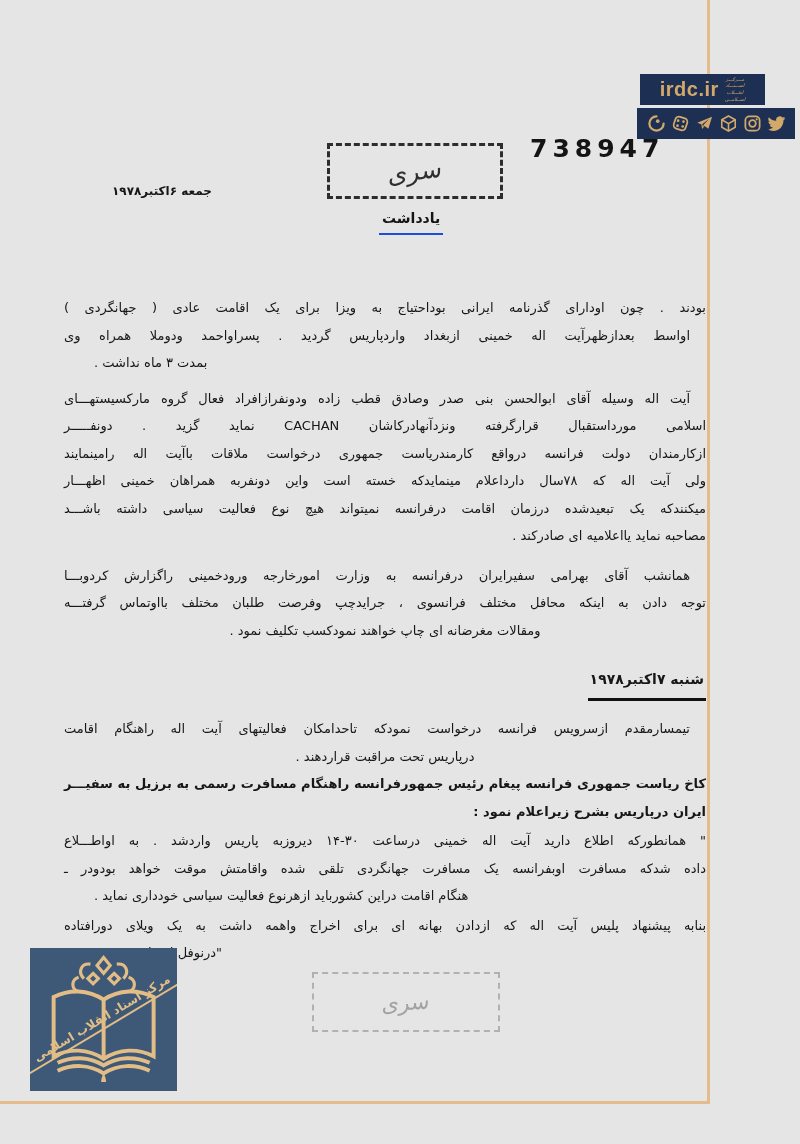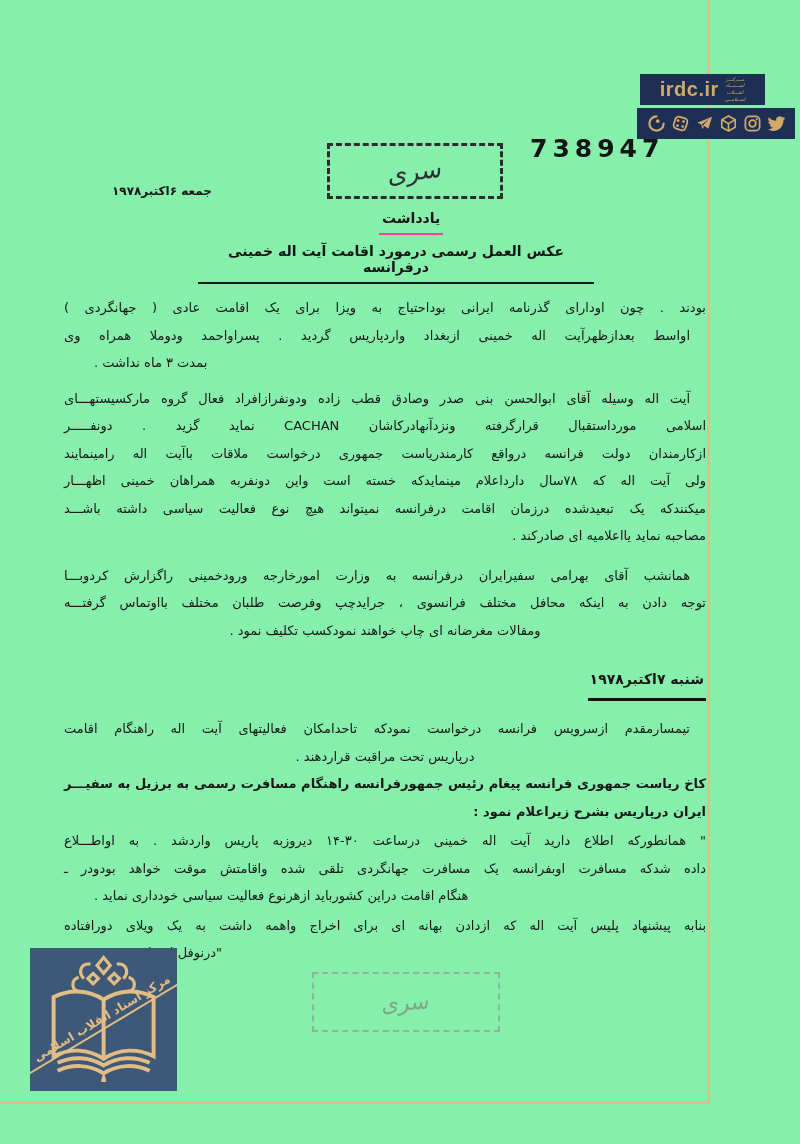--- a/index.html
+++ b/index.html
@@ -1,17 +1,17 @@
 <!DOCTYPE html>
 <html lang="fa"><head>
 <meta charset="utf-8">
 <style>
   html,body{margin:0;padding:0;}
   body{width:800px;height:1144px;background:#fffdf9;font-family:"DejaVu Sans",sans-serif;overflow:hidden;}
-  .stage{position:relative;width:800px;height:1144px;background:#86efac;}
+  .stage{position:relative;width:800px;height:1144px;background:#e5e5e5;}
 
   
   .frame-v{position:absolute;left:707px;top:0;width:3px;height:1104px;background:#e4bb8c;z-index:1;}
   .frame-h{position:absolute;left:0;top:1101px;width:710px;height:3px;background:#e4bb8c;z-index:1;}
 
   
   .badge{position:absolute;background:#1d3054;display:flex;align-items:center;justify-content:center;z-index:3;}
   .badge-site{left:640px;top:74px;width:125px;height:31px;gap:6px;}
   .site{font-family:"Liberation Sans",sans-serif;font-weight:bold;font-size:20px;color:#d3a96b;letter-spacing:.5px;}
   .org-mini{display:flex;flex-direction:column;gap:1px;direction:rtl;color:#d3a96b;font-size:4.8px;line-height:1.15;text-align:center;}
@@ -22,21 +22,21 @@
   
   .stamp{position:absolute;display:flex;align-items:center;justify-content:center;z-index:2;}
   .stamp-top{left:327px;top:143px;width:170px;height:50px;border:3px dashed #2d2d2d;}
   .stamp-top span{font-size:25px;color:#2f2f2f;transform:rotate(-7deg) skewX(-8deg);}
   .stamp-bottom{left:312px;top:972px;width:184px;height:56px;border:2px dashed #8f8f8f;opacity:.6;}
   .stamp-bottom span{font-size:22px;color:#777;transform:rotate(-4deg) skewX(-8deg);}
 
   .serial{position:absolute;left:530px;top:134px;width:170px;font-size:25px;font-weight:bold;color:#141414;letter-spacing:5px;direction:ltr;text-align:left;}
   .date1{position:absolute;left:112px;top:184px;font-size:12px;font-weight:bold;color:#161616;direction:rtl;}
   .memo{position:absolute;left:379px;top:208px;direction:rtl;}
-  .memo span{display:inline-block;font-size:14px;font-weight:bold;color:#151515;border-bottom:2px solid #ec4899;padding:0 3px 7px;}
+  .memo span{display:inline-block;font-size:14px;font-weight:bold;color:#151515;border-bottom:2px solid #1d4ed8;padding:0 3px 7px;}
   .title{position:absolute;left:198px;top:243px;width:396px;text-align:center;direction:rtl;}
   .title span{display:inline-block;font-size:14px;font-weight:bold;color:#151515;border-bottom:2px solid #1b1b1b;padding:0 4px 7px;}
 
   .doc-body{position:absolute;left:64px;top:294px;width:642px;direction:rtl;color:#171717;font-size:13px;line-height:27.5px;z-index:2;}
   .ln{min-height:27.5px;}
   .j{text-align:justify;text-align-last:justify;}
   .ind{padding-right:16px;}
   .short-left{text-align:left;padding-left:30px;}
   .short-mid-left{text-align:right;padding-left:135px;}
   .short-center{text-align:center;}
@@ -116,23 +116,20 @@
   </div>
 
   <div class="serial">738947</div>
 
   <div class="date1">جمعه ۶اکتبر۱۹۷۸</div>
 
   <div class="memo">
     <span>یادداشت</span>
   </div>
 
-  <div class="title">
-    <span>عکس العمل رسمی درمورد اقامت آیت اله خمینی درفرانسه</span>
-  </div>
 
   <div class="doc-body">
     <div class="para">
       <div class="ln j">بودند . چون اودارای گذرنامه ایرانی بوداحتیاج به ویزا برای یک اقامت عادی ( جهانگردی )</div>
       <div class="ln j ind">اواسط بعدازظهرآیت اله خمینی ازبغداد واردپاریس گردید . پسراواحمد ودوملا همراه وی</div>
       <div class="ln short-left">بمدت ۳ ماه نداشت .</div>
     </div>
     <div class="para p1">
       <div class="ln j ind">آیت اله وسیله آقای ابوالحسن بنی صدر وصادق قطب زاده ودونفرازافراد فعال گروه مارکسیستهـــای</div>
       <div class="ln j">اسلامی مورداستقبال قرارگرفته ونزدآنهادرکاشان CACHAN نماید گزید . دونفـــــر</div>

